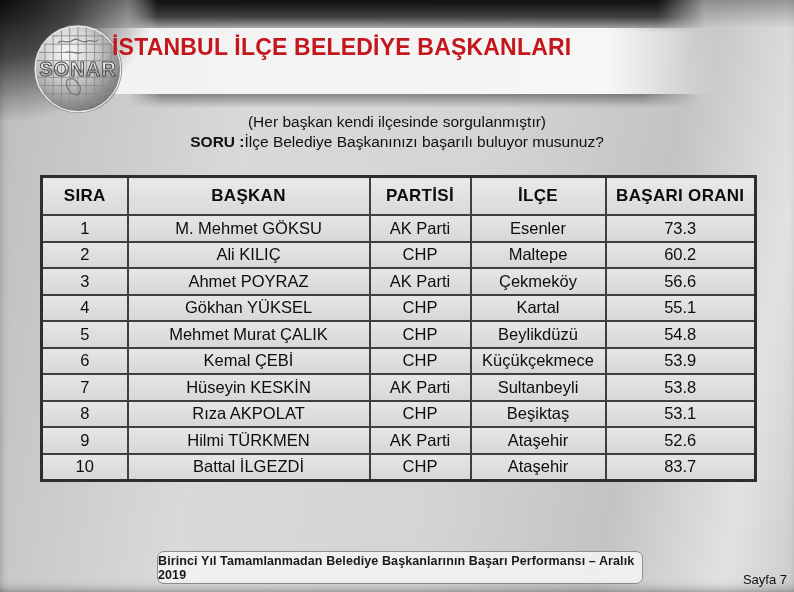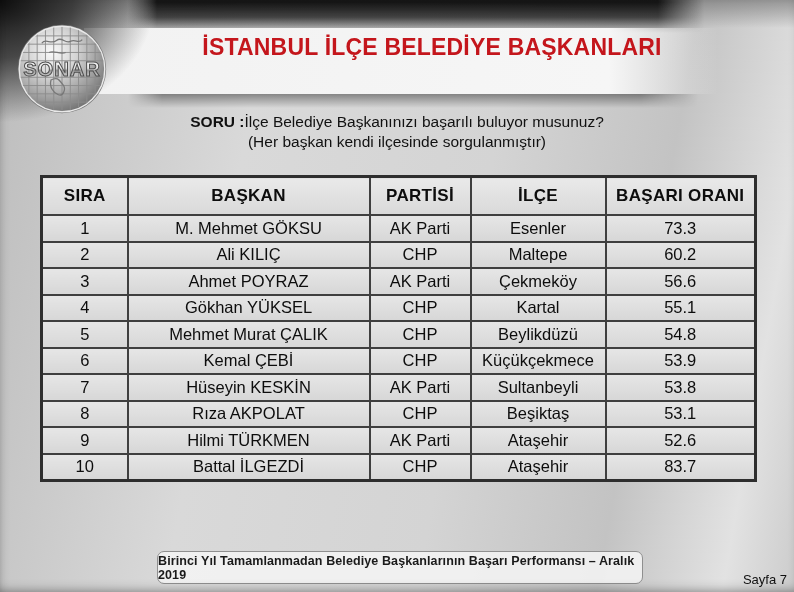--- a/index.html
+++ b/index.html
@@ -21,24 +21,24 @@
     mask-image:linear-gradient(to right,transparent 0,#000 5%,#000 92%,transparent 100%);}
   .corner-shade{position:absolute;left:0;top:0;width:220px;height:200px;
     background:radial-gradient(ellipse 215px 170px at 0% 0%,rgba(8,8,8,.95) 0%,rgba(25,25,25,.72) 34%,rgba(70,70,70,0) 72%);}
   
   .banner{position:absolute;left:84px;top:28px;width:640px;height:66px;
     background:linear-gradient(to right,#f2f2f2 0%,#f6f6f6 82%,rgba(246,246,246,0) 99%);}
   .banner-shadow{position:absolute;left:128px;top:94px;width:570px;height:14px;
     background:linear-gradient(to bottom,rgba(0,0,0,.38),rgba(0,0,0,0));
     -webkit-mask-image:linear-gradient(to right,transparent 0,#000 6%,#000 90%,transparent 100%);
     mask-image:linear-gradient(to right,transparent 0,#000 6%,#000 90%,transparent 100%);}
-  .title-wrap{position:absolute;left:112px;top:33px;width:640px;text-align:center;
+  .title-wrap{position:absolute;left:112px;top:33px;width:640px;text-align:left;
     font-weight:bold;font-size:23px;line-height:29px;letter-spacing:.2px;}
   
-  .logo{position:absolute;left:16px;top:23px;width:92px;height:92px;}
+  .logo{position:absolute;left:32px;top:23px;width:92px;height:92px;}
   
   .question{position:absolute;left:0;top:112px;width:794px;text-align:center;
     font-size:15.5px;line-height:20px;color:#111;}
   
   .tbl-wrap{position:absolute;left:40px;top:175px;width:714px;}
   table.ranking{border-collapse:collapse;width:714px;table-layout:fixed;
     border:3px solid #2e2e2e;font-size:16.5px;color:#0d0d0d;padding-left:8px;}
   table.ranking th,table.ranking td{
     border:2px solid #3f3f3f;text-align:center;vertical-align:middle;
     background:linear-gradient(to bottom,#e6e6e6,#d7d7d7);
@@ -96,22 +96,22 @@
       </g>
       <text x="50" y="58" text-anchor="middle" font-family="Liberation Sans, sans-serif" font-size="22" font-weight="bold" letter-spacing="1" fill="url(#ltr)" stroke="#4f4f4f" stroke-width="1.1">SONAR</text>
     </svg>
   </div>
 
   <div class="title-wrap" style="color:#c4161c;">
     <div>İSTANBUL İLÇE BELEDİYE BAŞKANLARI</div>
   </div>
 
   <div class="question">
+    <div>(Her başkan kendi ilçesinde sorgulanmıştır)</div>
     <div><span style="font-weight:bold">SORU :</span><span>İlçe Belediye Başkanınızı başarılı buluyor musunuz?</span></div>
-    <div>(Her başkan kendi ilçesinde sorgulanmıştır)</div>
   </div>
 
   <div class="tbl-wrap">
     <table class="ranking">
       <colgroup>
         <col class="c-sira">
           <col class="c-baskan">
           <col class="c-parti">
           <col class="c-ilce">
           <col class="c-oran">

